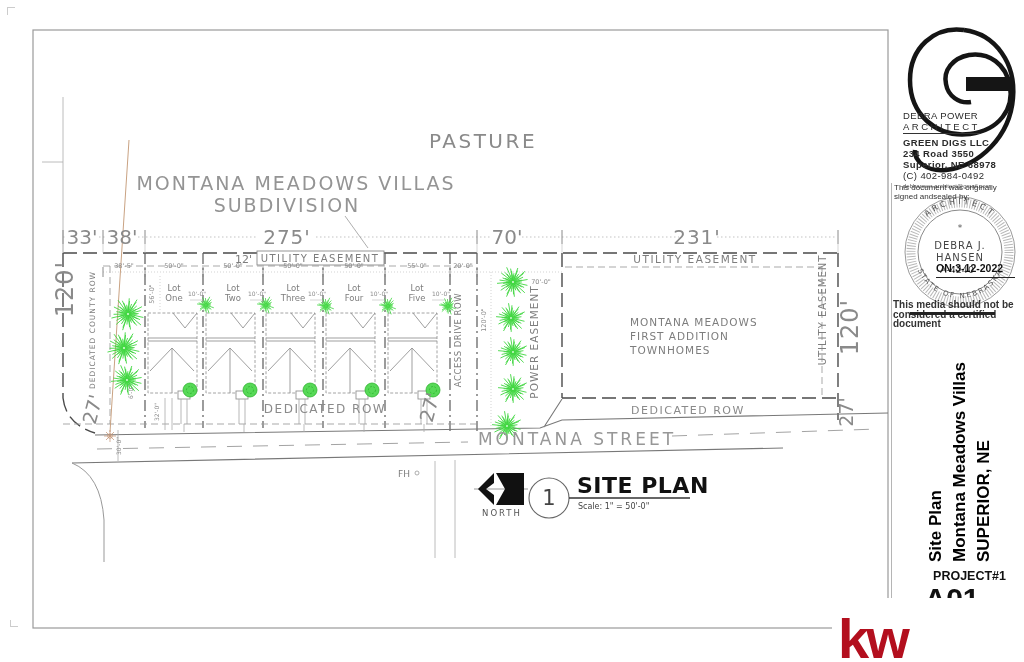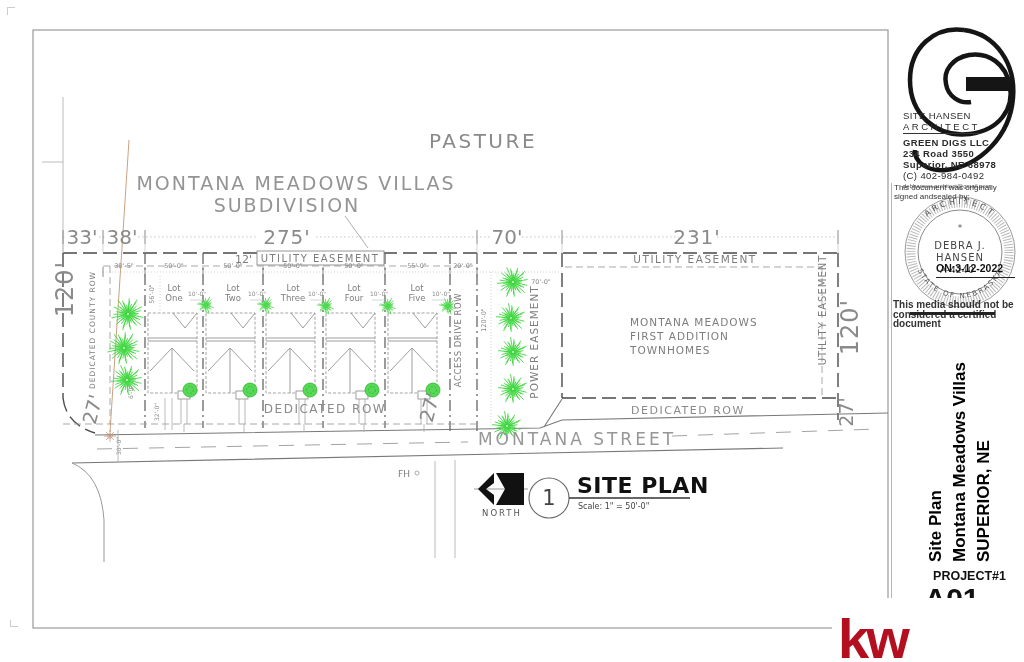--- a/index.html
+++ b/index.html
@@ -646,21 +646,21 @@
     <g transform="translate(902,24)" fill="none" stroke="#151515" stroke-width="4.5">
       <path d="M 62,6 C 94,10 114,40 111,74 C 108,112 78,142 44,146 C 26,148 12,138 13,126"></path>
       <path d="M 62,6 C 32,2 8,24 8,56 C 8,90 34,114 68,110 C 98,106 112,84 108,62 C 104,40 87,28 67,31 C 51,34 41,46 44,60 C 46,72 57,80 69,78"></path>
       <rect x="64" y="53" width="46" height="14" fill="#151515" stroke="none"></rect>
     </g>
   </svg>
 
   <div class="sidebar-rule"></div>
 
   <div class="tb arch-block">
-    <div>SITE HANSEN</div>
+    <div>DEBRA POWER</div>
     <div class="u">ARCHITECT</div>
     <div class="b">GREEN DIGS LLC</div>
     <div class="b">234 Road 3550</div>
     <div class="b">Superior, NE  68978</div>
     <div>(C) 402-984-0492</div>
     <div class="mail">debhansen.architect@gmail.com</div>
   </div>
 
   <div class="tb cert-line">
     <div>This document was originally</div>

